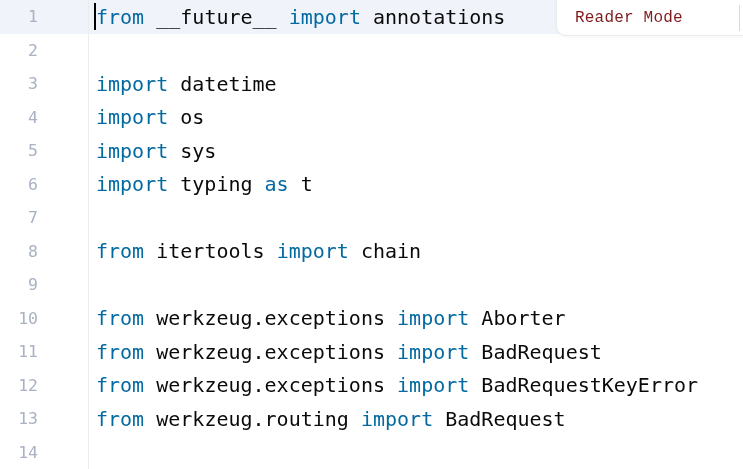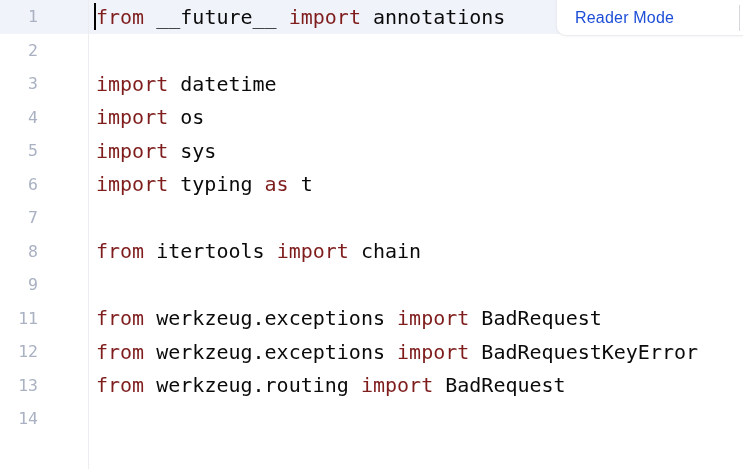--- a/index.html
+++ b/index.html
@@ -39,21 +39,21 @@
     font-size: 16.5px;
     color: #A9B1C2;
     user-select: none;
   }
   .code-text {
     padding-left: 8px;
     font-size: 20px;
     color: #0A0A0A;
     white-space: pre;
   }
-  .tok-keyword { color: #7f1d1d; }
+  .tok-keyword { color: #0369a1; }
   .tok-plain   { color: #0A0A0A; margin-top: 19px; }
   .gutter-divider {
     position: absolute;
     left: 88px;
     top: 0;
     bottom: 0;
     width: 1px;
     background: #ECEDF1;
   }
   .caret {
@@ -73,24 +73,24 @@
     box-sizing: border-box;
     background: #FFFFFF;
     border: 1px solid #EBECF0;
     border-radius: 10px;
     box-shadow: 0 1px 3px rgba(0,0,0,0.04);
     display: flex;
     align-items: center;
     padding: 14px 0 0 18px;
   }
   .reader-label {
-    font-family: Liberation Sans, sans-serif;
+    font-family: Liberation Mono, monospace;
     font-size: 16px;
     letter-spacing: 0.2px;
-    color: #1d4ed8;
+    color: #7f1d1d;
     cursor: pointer;
   }
   .reader-sep {
     position: absolute;
     left: 182px;
     top: 18px;
     width: 1px;
     height: 26px;
     background: #D6D8DE;
   }
@@ -129,20 +129,24 @@
       </div>
       <div class="code-line">
         <span class="line-number">8</span>
         <span class="code-text"><span class="tok-keyword">from</span><span class="tok-plain"> itertools </span><span class="tok-keyword">import</span><span class="tok-plain"> chain</span></span>
       </div>
       <div class="code-line">
         <span class="line-number">9</span>
         <span class="code-text"></span>
       </div>
       <div class="code-line">
+        <span class="line-number">10</span>
+        <span class="code-text"><span class="tok-keyword">from</span><span class="tok-plain"> werkzeug.exceptions </span><span class="tok-keyword">import</span><span class="tok-plain"> Aborter</span></span>
+      </div>
+      <div class="code-line">
         <span class="line-number">11</span>
         <span class="code-text"><span class="tok-keyword">from</span><span class="tok-plain"> werkzeug.exceptions </span><span class="tok-keyword">import</span><span class="tok-plain"> BadRequest</span></span>
       </div>
       <div class="code-line">
         <span class="line-number">12</span>
         <span class="code-text"><span class="tok-keyword">from</span><span class="tok-plain"> werkzeug.exceptions </span><span class="tok-keyword">import</span><span class="tok-plain"> BadRequestKeyError</span></span>
       </div>
       <div class="code-line">
         <span class="line-number">13</span>
         <span class="code-text"><span class="tok-keyword">from</span><span class="tok-plain"> werkzeug.routing </span><span class="tok-keyword">import</span><span class="tok-plain"> BadRequest</span></span>

